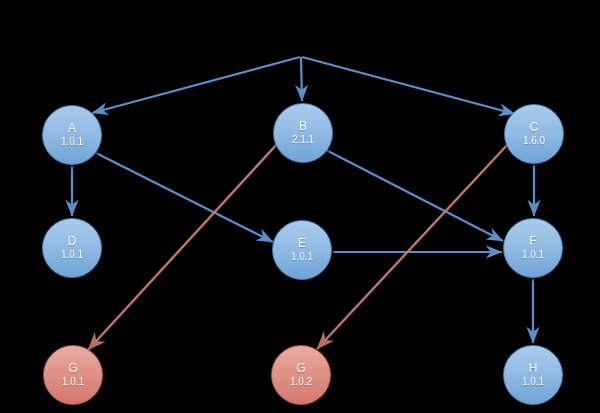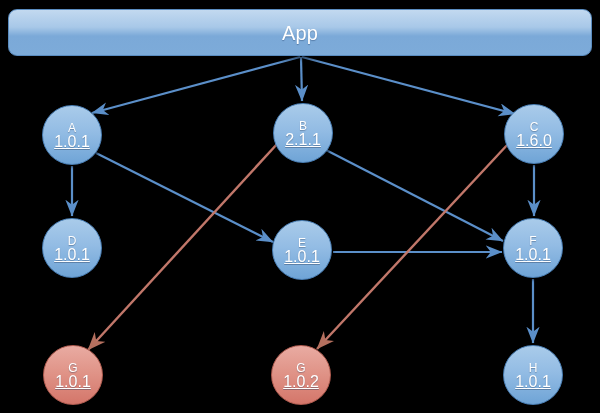--- a/index.html
+++ b/index.html
@@ -61,24 +61,23 @@
     border: 1px solid #b05c50;
   }
   .node-name {
     color: #ffffff;
     font-size: 12px;
     line-height: 13px;
     text-shadow: 0 1px 1px rgba(40,60,90,0.4);
   }
   .node-version {
     color: #ffffff;
-    font-size: 16px;
+    font-size: 10px;
     line-height: 14px;
     text-shadow: 0 1px 1px rgba(40,60,90,0.4);
-    text-decoration: underline;
   }
 </style>
 </head>
 <body>
 
 <div id="canvas">
 
   <svg id="edge-layer" viewBox="0 0 600 413" width="600" height="413" xmlns="http://www.w3.org/2000/svg">
     <defs>
       <marker id="arrow-blue" markerWidth="9" markerHeight="9" refX="7.4" refY="3" orient="auto" markerUnits="strokeWidth">
@@ -96,23 +95,20 @@
         <line x1="96" y1="153" x2="273" y2="242" stroke="#5b8fc9" stroke-width="2.2" marker-end="url(#arrow-blue)"></line>
         <line x1="326" y1="150" x2="503" y2="241" stroke="#5b8fc9" stroke-width="2.2" marker-end="url(#arrow-blue)"></line>
         <line x1="333" y1="252" x2="502" y2="252" stroke="#5b8fc9" stroke-width="2.2" marker-end="url(#arrow-blue)"></line>
         <line x1="534" y1="165" x2="534" y2="216" stroke="#5b8fc9" stroke-width="2.2" marker-end="url(#arrow-blue)"></line>
         <line x1="533" y1="279" x2="533" y2="343" stroke="#5b8fc9" stroke-width="2.2" marker-end="url(#arrow-blue)"></line>
         <line x1="278" y1="143" x2="88" y2="350" stroke="#c1776a" stroke-width="2.4" marker-end="url(#arrow-red)"></line>
         <line x1="509" y1="143" x2="317" y2="349" stroke="#c1776a" stroke-width="2.4" marker-end="url(#arrow-red)"></line>
       </g>
   </svg>
 
-  <div class="app-box" id="app-box" style="left: 8px; top: 9px; width: 584px; height: 47px;">
-    <span class="app-label">App</span>
-  </div>
 
   <div id="nodes-layer">
       <div class="node blue" style="left: 42px; top: 105px; width: 60px; height: 60px;">
         <span class="node-name">A</span>
         <span class="node-version">1.0.1</span>
       </div>
       <div class="node blue" style="left: 273px; top: 103px; width: 60px; height: 60px;">
         <span class="node-name">B</span>
         <span class="node-version">2.1.1</span>
       </div>

